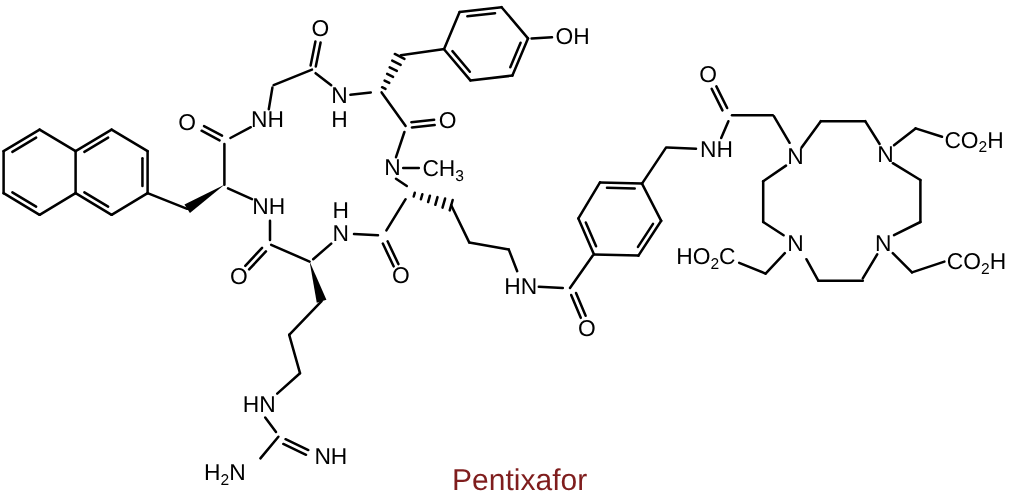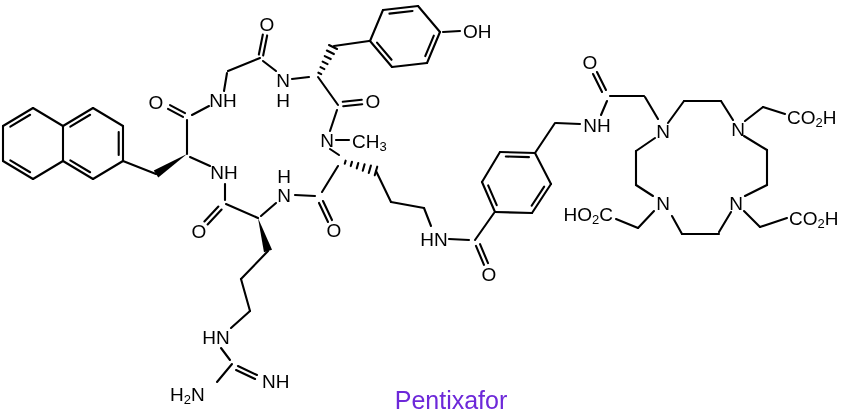--- a/index.html
+++ b/index.html
@@ -9,23 +9,22 @@
     background:#fff;
     font-family:"Liberation Sans","DejaVu Sans",sans-serif;
     overflow:hidden;
   }
   #mol-svg{position:absolute;left:0;top:0;}
   #caption{
     position:absolute;
     left:433px;top:386px;
     transform:translateX(-50%);
     font-size:25px;
-    color:#6d28d9;
+    color:#7f1d1d;
     white-space:nowrap;
-    margin-left:18px;
   }
 </style>
 </head>
 <body>
 
 <div id="stage">
   <svg id="mol-svg" xmlns="http://www.w3.org/2000/svg" width="850" height="416" viewBox="0 0 850 416">
     <g id="bonds-layer">
         <line x1="33" y1="108" x2="3" y2="126" stroke="#000000" stroke-width="2.1" stroke-linecap="round"></line>
         <line x1="30.112331748338363" y1="114.74721958056394" x2="10.312331748338366" y2="126.62721958056393" stroke="#000000" stroke-width="2.1" stroke-linecap="round"></line>

